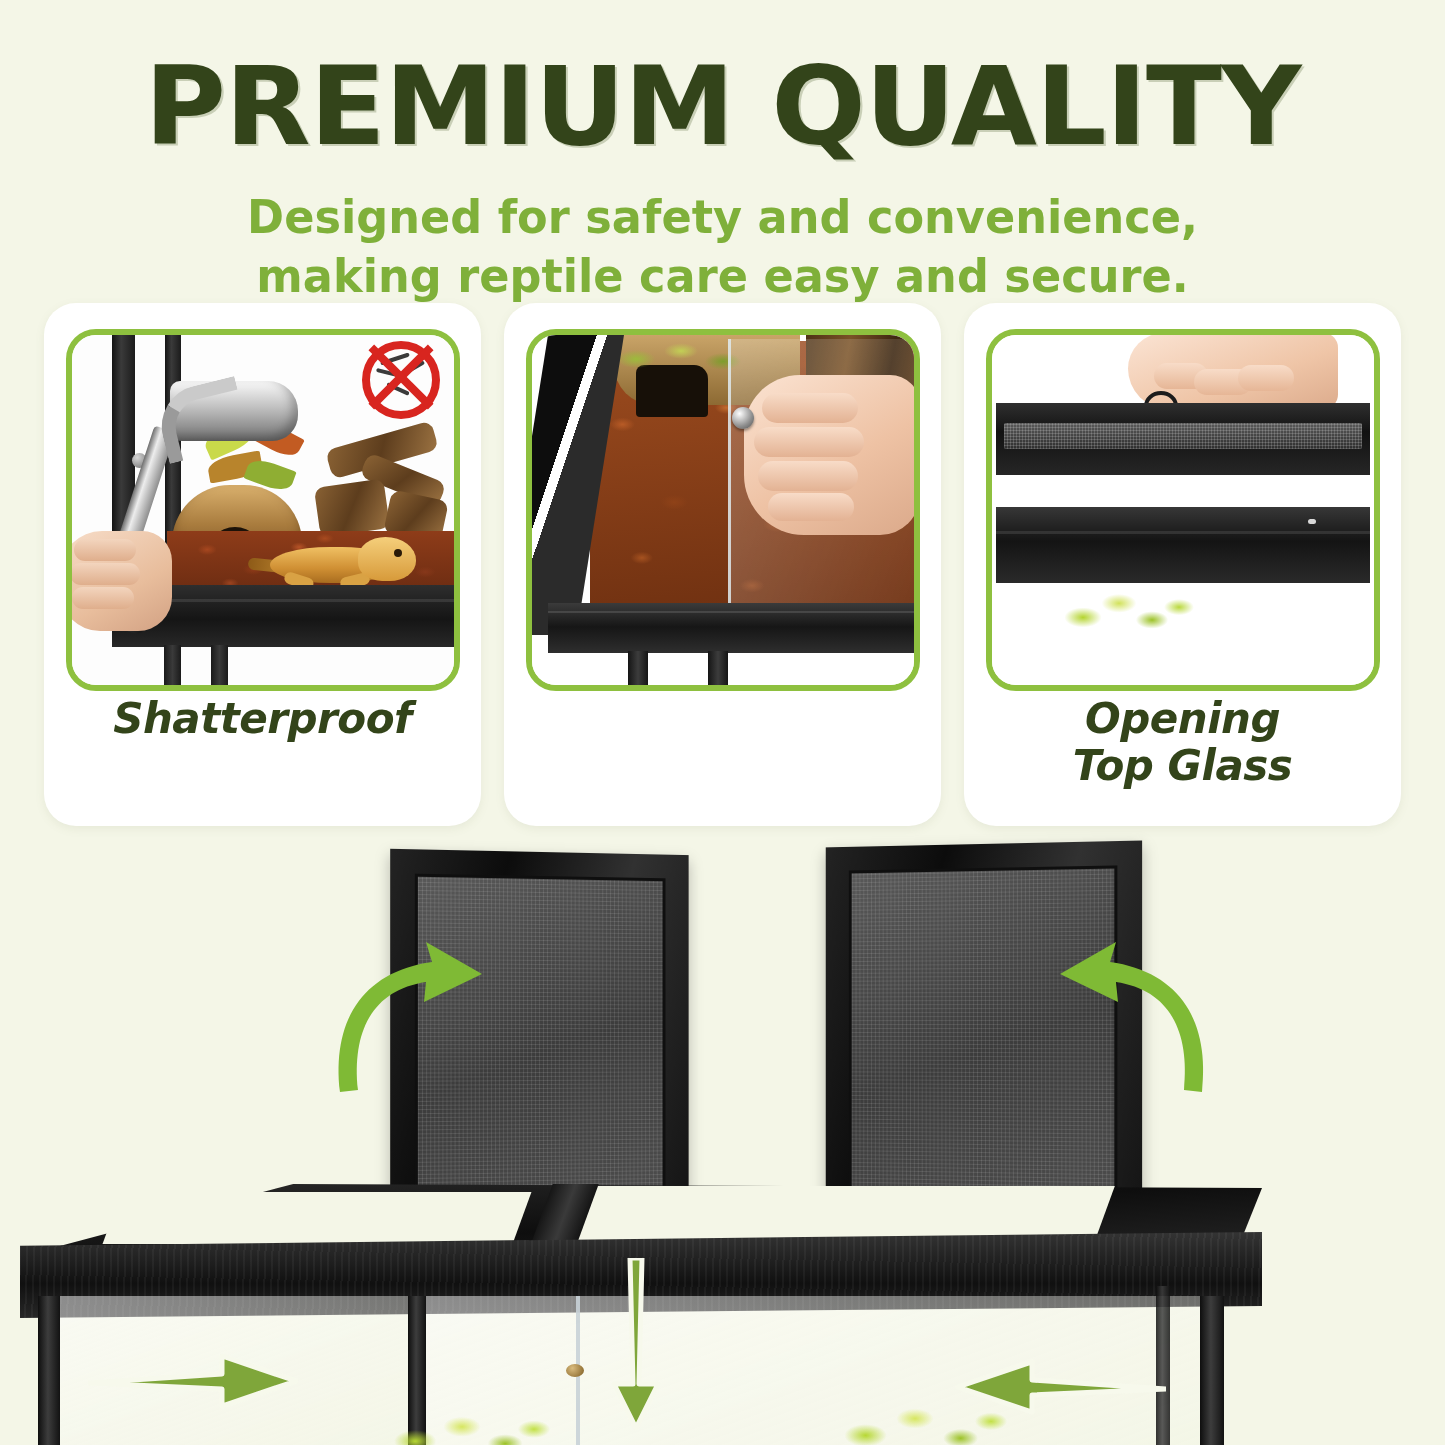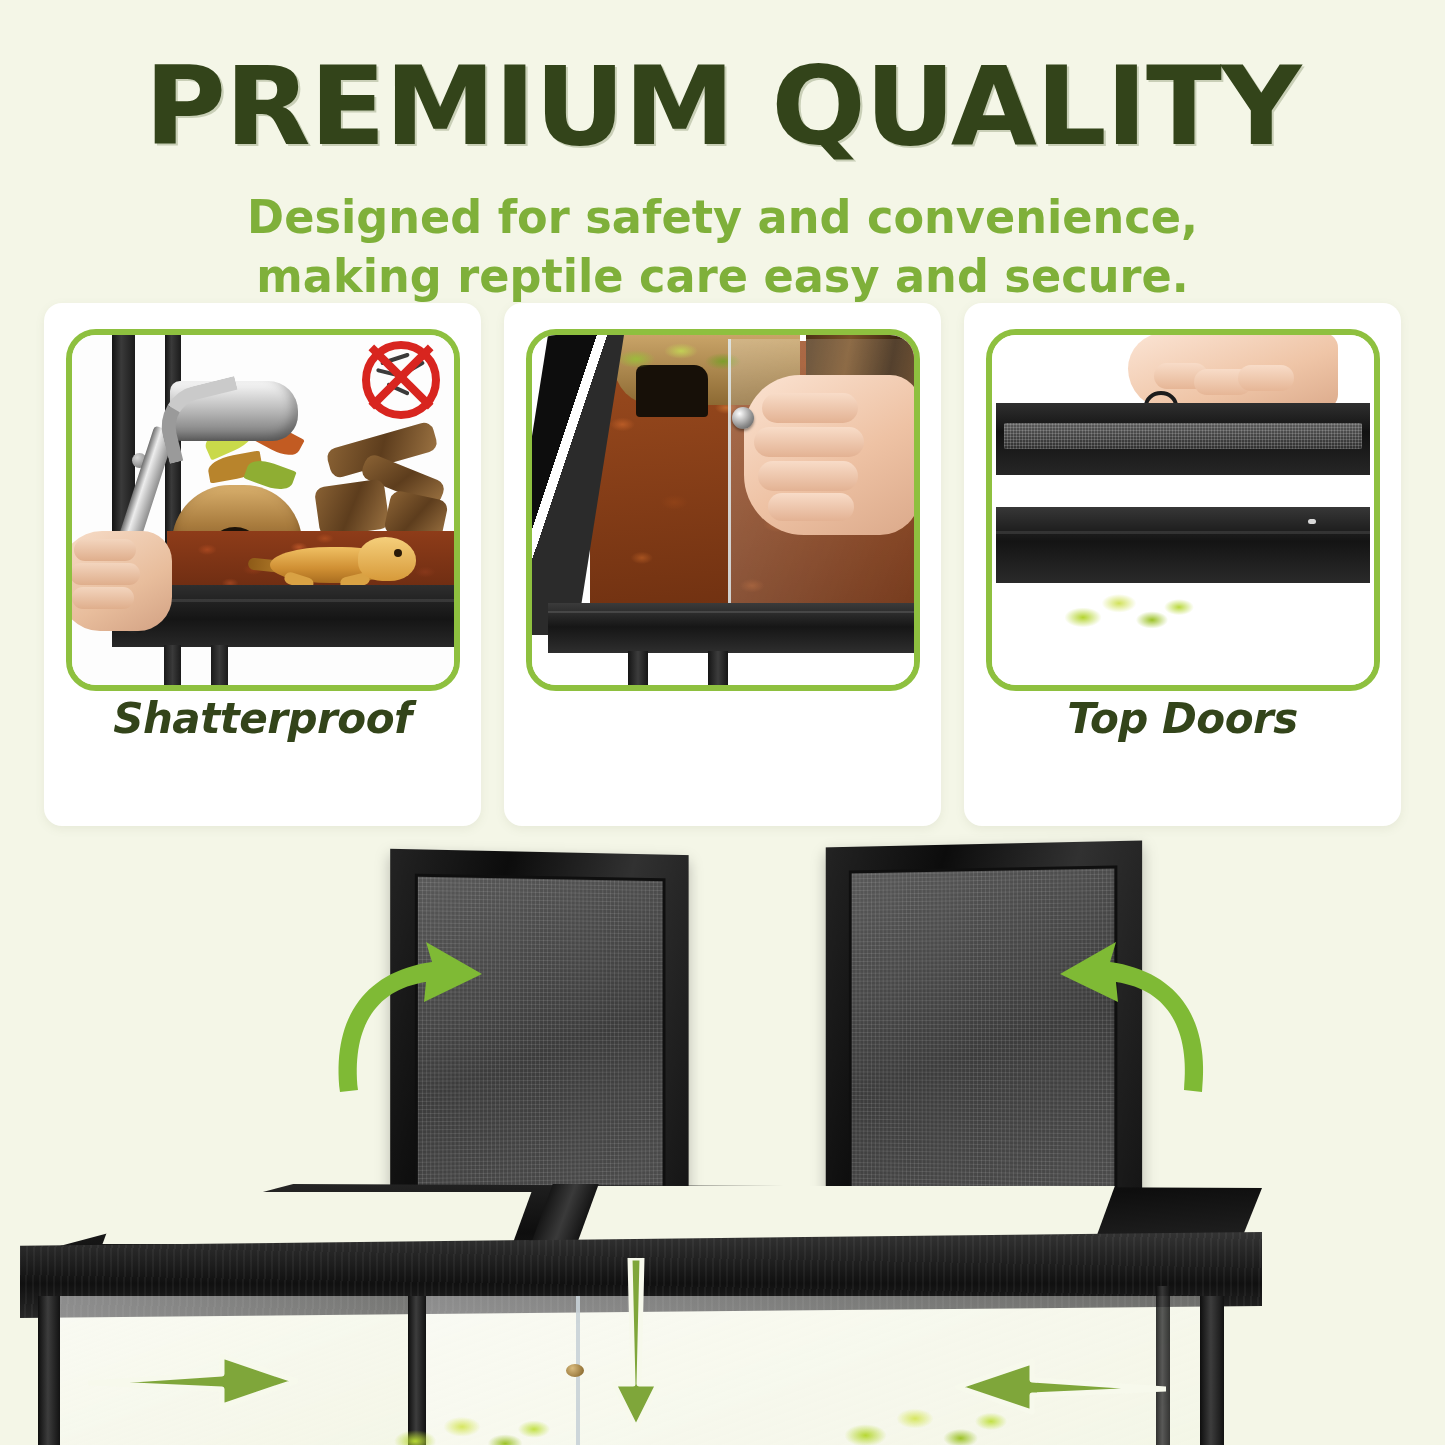--- a/index.html
+++ b/index.html
@@ -34,21 +34,21 @@
   }
 
   
   .cards{
     position:absolute;left:44px;top:303px;width:1357px;height:523px;
     display:flex;justify-content:space-between;
   }
   .card{
     width:437px;height:523px;
     background:#ffffff;
-    border-radius:18px;
+    border-radius:32px;
     box-shadow:0 3px 10px rgba(120,130,90,.10);
     position:relative;
     display:flex;flex-direction:column;align-items:center;
   }
   .photo-frame{
     position:relative;
     margin-top:26px;
     width:382px;height:350px;
     border:6px solid #8ec03f;
     border-radius:30px;
@@ -448,21 +448,22 @@
           <div class="c3-lid">
             <div class="c3-mesh"></div>
           </div>
           <div class="c3-lid2">
             <div class="c3-dot"></div>
           </div>
           <div class="c3-plant"></div>
         </div>
       </div>
       <div class="card-label">
-        <span>Top Doors</span>
+        <span>Opening</span>
+        <span>Top Glass</span>
       </div>
     </div>
 
   </div>
 
   <div class="product">
 
     <div class="lid" id="lid-left">
       <div class="inner"></div>
     </div>

